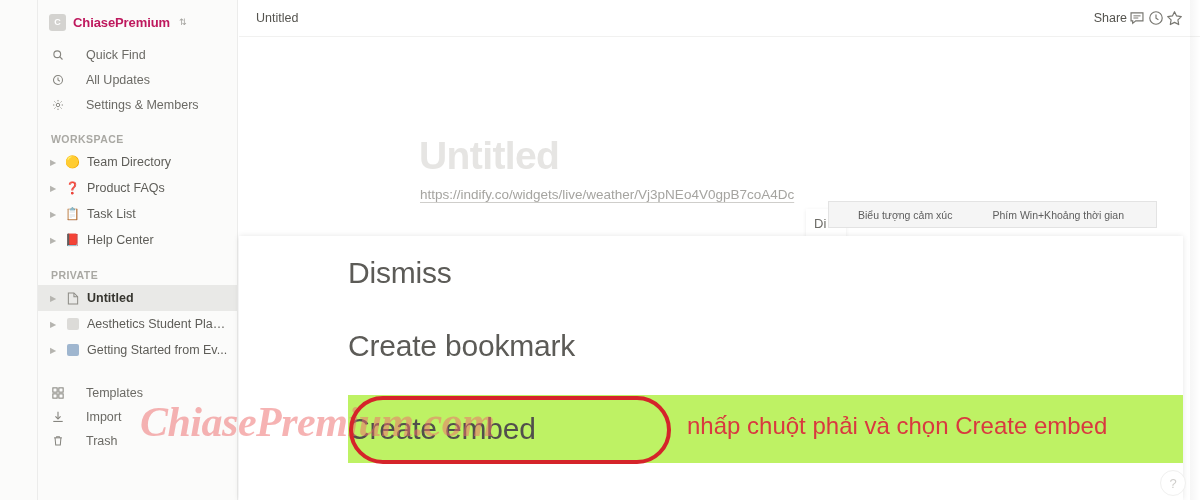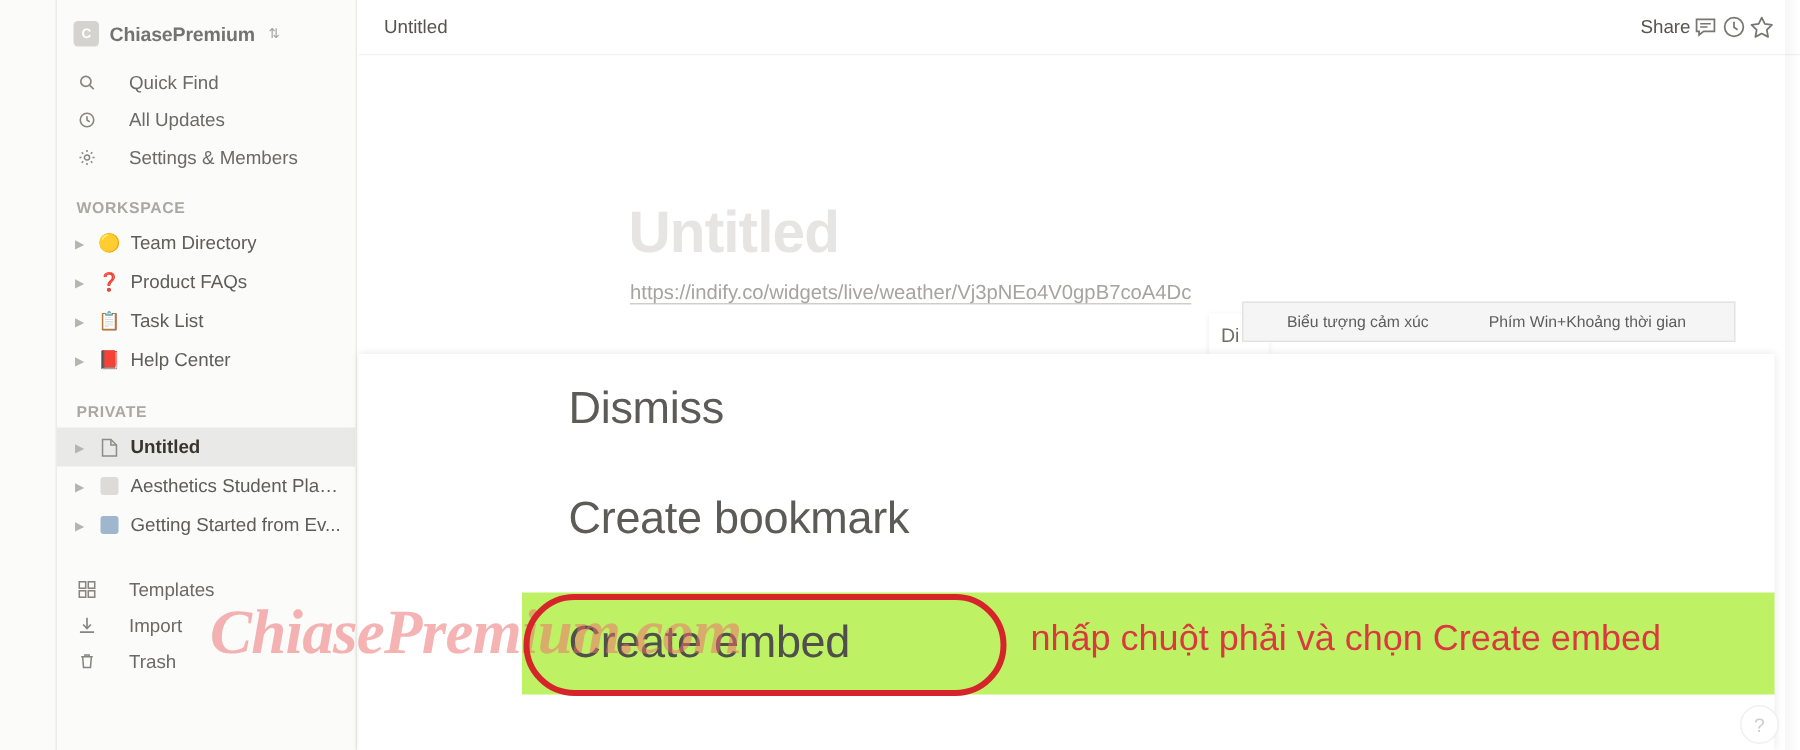--- a/index.html
+++ b/index.html
@@ -31,21 +31,21 @@
   .ws-header {
     display: flex; align-items: center; gap: 7px;
     padding: 5px 10px 5px 11px; margin-bottom: 6px; height: 28px;
   }
   .ws-logo {
     width: 17px; height: 17px; border-radius: 3px; background: #d4d3d0;
     color: #fff; font-size: 9px; font-weight: 700;
     display: flex; align-items: center; justify-content: center;
     flex: 0 0 auto;
   }
-  .ws-name { font-size: 13px; font-weight: 700; color: #737373; letter-spacing: -.1px; }
+  .ws-name { font-size: 13px; font-weight: 700; color: #be185d; letter-spacing: -.1px; }
   .ws-caret { font-size: 9px; color: #a3a29e; margin-left: 2px; line-height: 1; }
 
   .nav-item {
     display: flex; align-items: center; gap: 21px;
     height: 25px; padding: 0 10px 0 13px;
     color: #6b6a65; font-size: 12.5px; white-space: nowrap;
   }
   .nav-item .ic { width: 14px; flex: 0 0 14px; display: flex; align-items: center; justify-content: center; color: #86857f; }
   .nav-item .ic svg { display: block; }
 
@@ -127,21 +127,20 @@
     position: absolute; left: 239px; top: 236px; width: 944px; height: 264px;
     background: #ffffff;
     box-shadow: 0 0 6px rgba(0,0,0,.10);
     z-index: 8;
   }
   .menu-row {
     position: absolute; left: 0; width: 100%;
     display: flex; align-items: center;
     font-size: 30px; color: #5c5b57; font-weight: 400;
     letter-spacing: -.2px;
-    padding-left: 31px;
   }
   .menu-row .mlabel { margin-left: 109px; }
   .row-dismiss  { top: 6px;  height: 62px; }
   .row-bookmark { top: 79px; height: 62px; }
   .row-embed {
     top: 159px; height: 68px;
     background: #bef264;
     left: 109px; width: 835px;
   }
   .row-embed .mlabel { margin-left: 0; color: #514f4c; }

